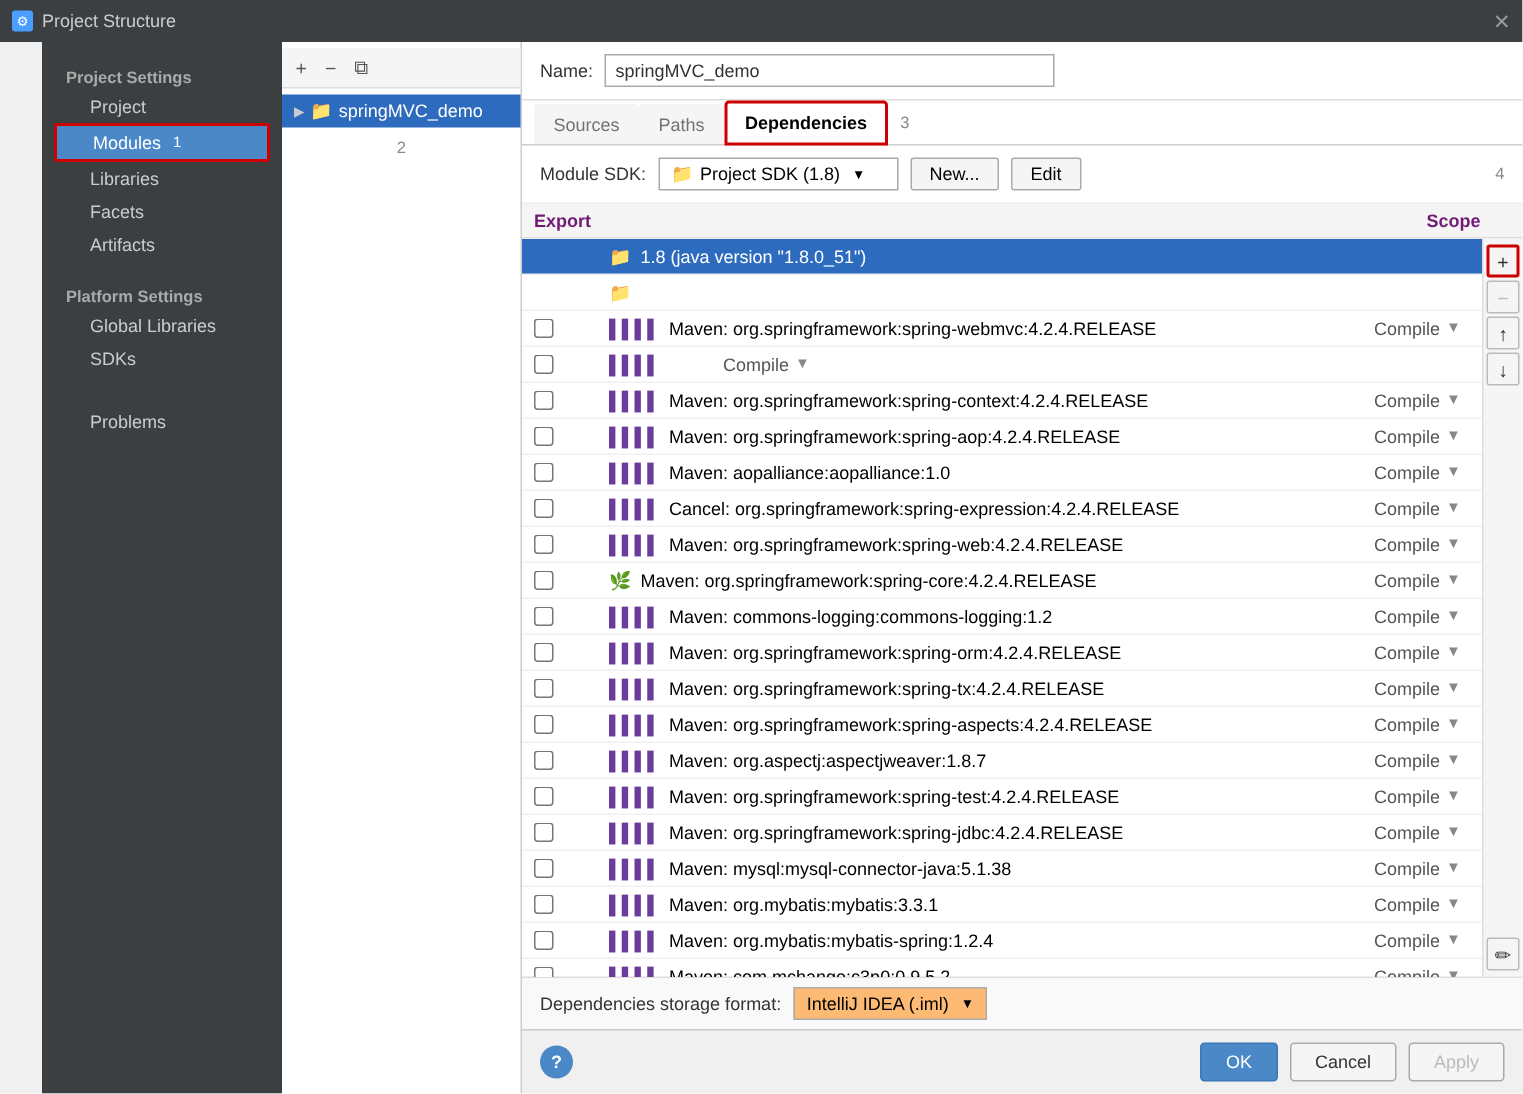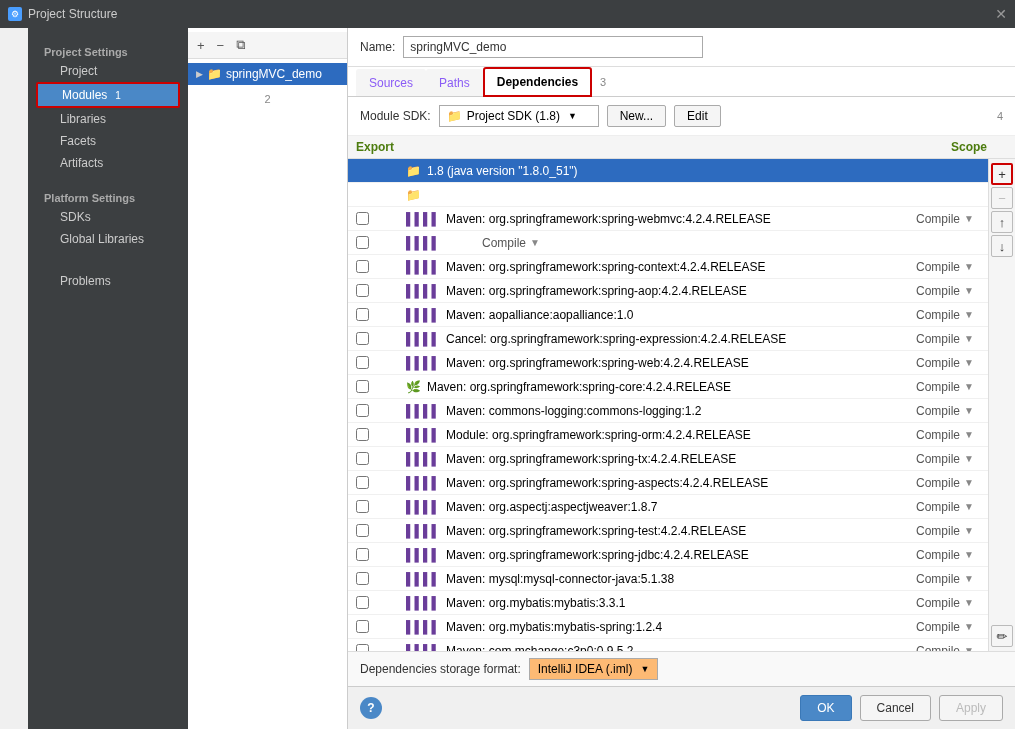--- a/index.html
+++ b/index.html
@@ -111,21 +111,21 @@
     .tabs-row {
       display: flex;
       align-items: center;
       border-bottom: 1px solid #ccc;
       padding: 0 8px;
       position: relative;
     }
     .tab {
       padding: 6px 12px;
       cursor: pointer;
-      color: #8b5cf6;
+      color: #737373;
       font-size: 12px;
       border: 1px solid transparent;
       border-bottom: none;
       margin-bottom: -1px;
       background: #f5f5f5;
       border-radius: 3px 3px 0 0;
     }
     .tab.active {
       background: #fff;
       border-color: #c00 #c00 #fff #c00;
@@ -172,21 +172,21 @@
       overflow: hidden;
       position: relative;
     }
     .deps-header {
       display: flex;
       align-items: center;
       background: #f5f5f5;
       border-bottom: 1px solid #ddd;
       padding: 4px 8px;
       font-weight: bold;
-      color: #4d7c0f;
+      color: #701a75;
     }
     .deps-header-export { width: 50px; }
     .deps-header-name { flex: 1; }
     .deps-header-scope { width: 80px; text-align: right; margin-right: 20px; }
     
     .deps-list {
       flex: 1;
       overflow-y: auto;
       overflow-x: hidden;
     }
@@ -329,24 +329,24 @@
       <div class="sidebar-item indented">
         <span>Facets</span>
       </div>
       <div class="sidebar-item indented">
         <span>Artifacts</span>
       </div>
     </div>
     <div style="padding: 8px 8px 4px 8px;">
       <div class="sidebar-section-label">Platform Settings</div>
       <div class="sidebar-item indented">
+        <span>Global Libraries</span>
+      </div>
+      <div class="sidebar-item indented">
         <span>SDKs</span>
-      </div>
-      <div class="sidebar-item indented">
-        <span>Global Libraries</span>
       </div>
     </div>
     <div style="padding: 16px 8px 4px 8px;">
       <div class="sidebar-item indented">
         <span>Problems</span>
       </div>
     </div>
   </div>
 
   <div class="module-tree">
@@ -518,21 +518,21 @@
       <span class="dep-scope">Compile</span>
       <span class="dep-arrow">▼</span>
     </div>
   </div>
             <div class="dep-row">
     <div class="dep-checkbox">
                 <input type="checkbox" style="">
               </div>
     <div class="dep-row-content">
       <span class="dep-icon" style="color:#6a3d9a">▌▌▌▌</span>
-      <span class="dep-name">Module: org.springframework:spring-orm:4.2.4.RELEASE</span>
+      <span class="dep-name">Maven: org.springframework:spring-orm:4.2.4.RELEASE</span>
       <span class="dep-scope">Compile</span>
       <span class="dep-arrow">▼</span>
     </div>
   </div>
             <div class="dep-row">
     <div class="dep-checkbox">
                 <input type="checkbox" style="">
               </div>
     <div class="dep-row-content">
       <span class="dep-icon" style="color:#6a3d9a">▌▌▌▌</span>

